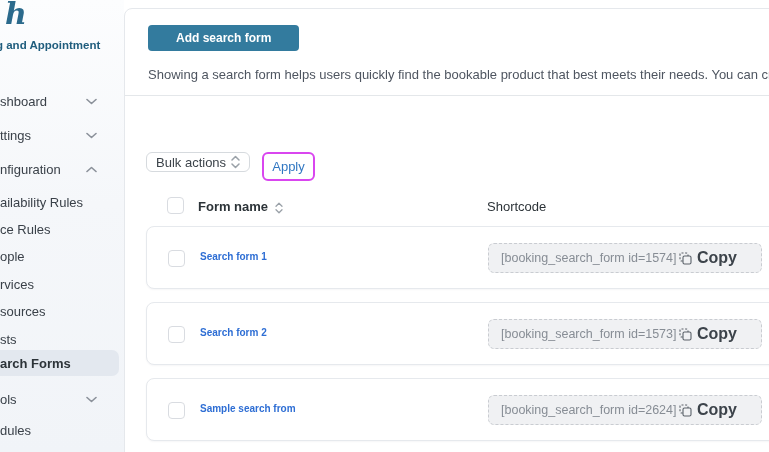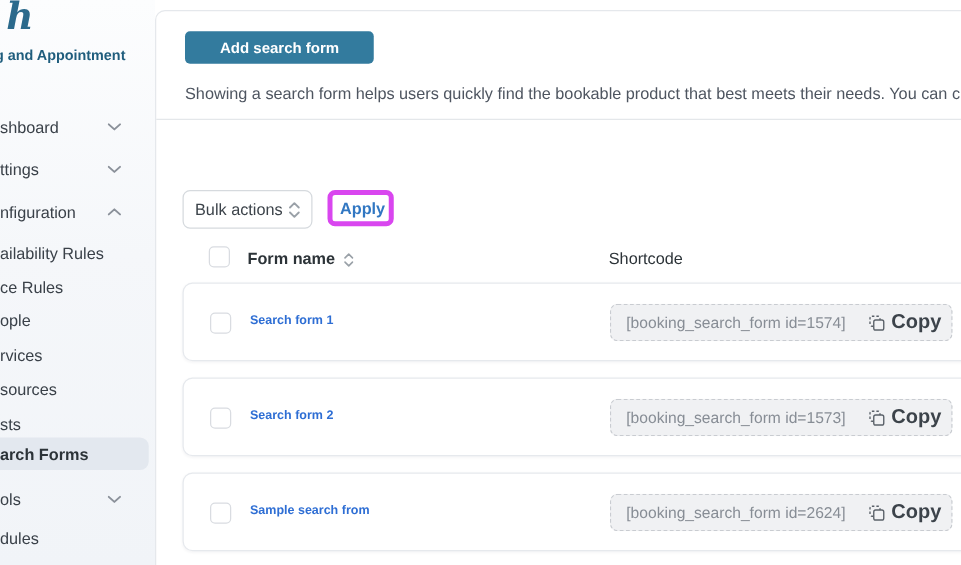--- a/index.html
+++ b/index.html
@@ -28,25 +28,25 @@
          border:1px solid #e5e8ec;border-radius:8px 0 0 0;box-sizing:border-box}
   .header-flex{position:absolute;left:23px;top:16px;display:flex;align-items:center;gap:14px}
   .page-title{font-size:20px;font-weight:600;color:#222b35;letter-spacing:.2px}
   .add-btn{background:#337b9e;color:#fff;border:none;border-radius:4px;font-size:12px;font-weight:700;
            padding:6px 28px;cursor:pointer;font-family:inherit}
   .desc{position:absolute;left:23px;top:58px;right:-60px;font-size:13px;color:#4e5560;
         white-space:nowrap;overflow:hidden}
   .hdr-divider{position:absolute;left:0;right:0;top:86px;border-top:1px solid #e4e7ea}
 
   
-  .bulk-select{position:absolute;left:21px;top:143px;width:104px;height:31px;border:1px solid #d6dade;
+  .bulk-select{position:absolute;left:21px;top:143px;width:104px;height:20px;border:1px solid #d6dade;
                border-radius:6px;background:#fff;display:flex;align-items:center;justify-content:space-between;
                padding:0 9px;box-sizing:border-box;font-size:13px;color:#3c434a;cursor:pointer}
-  .apply-btn{position:absolute;left:137px;top:143px;width:53px;height:29px;border:4px solid #d946ef;
-             border-radius:6px;background:#fff;color:#3177c2;font-size:13px;font-weight:700;cursor:pointer;
+  .apply-btn{position:absolute;left:137px;top:143px;width:53px;height:29px;border:2px solid #d946ef;
+             border-radius:6px;background:#fff;color:#3177c2;font-size:13px;font-weight:400;cursor:pointer;
              font-family:inherit}
 
   
   .thead{position:absolute;left:0;right:0;top:188px;height:20px}
   .cb{appearance:none;-webkit-appearance:none;width:17px;height:17px;border:1px solid #d9dce1;
       border-radius:4px;background:#fff;margin:0;cursor:pointer}
   .thead .cb{position:absolute;left:42px;top:0}
   .col-formname{position:absolute;left:73px;top:2px;font-size:13px;font-weight:700;color:#2c3338;
                 display:flex;align-items:flex-end;gap:7px;cursor:pointer}
   .col-shortcode{position:absolute;left:362px;top:2px;font-size:13px;font-weight:400;color:#2c3338}
@@ -54,21 +54,21 @@
 
   
   .row-card{position:absolute;left:21px;width:690px;height:63px;background:#fff;border:1px solid #e6e9ed;
             border-radius:8px;box-shadow:0 1px 2px rgba(20,30,50,.04);box-sizing:border-box}
   .row-card:nth-child(1){top:217px}.row-card:nth-child(2){top:293px}.row-card:nth-child(3){top:369px}
   .row-card .cb{position:absolute;left:21px;top:23px}
   .row-link{position:absolute;left:53px;top:24px;font-size:10px;font-weight:600;color:#2e6ed4;
             text-decoration:none;white-space:nowrap}
   .pill{position:absolute;left:341px;top:16px;width:274px;height:30px;background:#f0f1f3;
         border:1px dashed #c9ccd1;border-radius:6px;display:flex;align-items:center;
-        justify-content:space-between;padding:0 8px 0 12px;box-sizing:border-box}
+        justify-content:space-between;padding:0 24px 0 12px;box-sizing:border-box}
   .sc-text{font-size:12.5px;color:#878d95;white-space:nowrap}
   .copy-btn{display:flex;align-items:center;gap:5px;background:none;border:none;font-size:16px;
             font-weight:700;color:#3c434a;cursor:pointer;padding:0;font-family:inherit}
 </style>
 </head>
 <body>
 
 <div class="stage">
 
   <aside class="sidebar">

